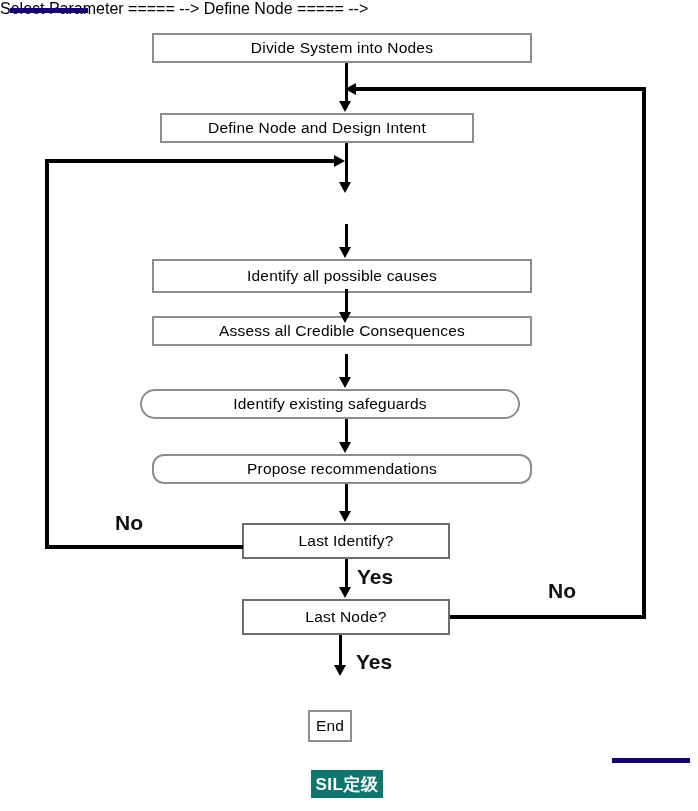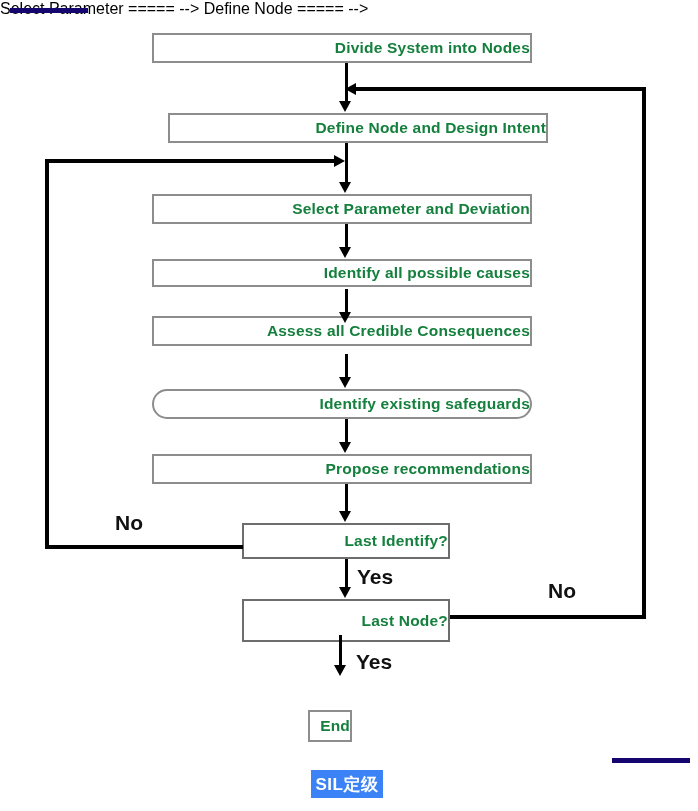--- a/index.html
+++ b/index.html
@@ -18,23 +18,23 @@
     background: #ffffff;
     overflow: hidden;
   }
   
   .node {
     position: absolute;
     box-sizing: border-box;
     background: #ffffff;
     display: flex;
     align-items: center;
-    justify-content: flex-end;
-    color: #15803d;
-    font-weight: bold;
+    justify-content: center;
+    color: #000000;
+    font-weight: normal;
     letter-spacing: 0.2px;
     white-space: nowrap;
   }
   .node.process {
     border: 2px solid #8d8d8d;
     font-size: 15.5px;
   }
   .node.decision {
     border: 2px solid #6d6d6d;
     font-size: 15.5px;
@@ -80,21 +80,21 @@
     white-space: nowrap;
   }
   
   .rule {
     position: absolute;
     background: #15056e;
   }
   
   .banner {
     position: absolute;
-    background: #3b82f6;
+    background: #0f766e;
     color: #ffffff;
     display: flex;
     align-items: center;
     justify-content: center;
     font-size: 17px;
     font-weight: bold;
     letter-spacing: 0.5px;
   }
 </style>
 </head>
@@ -104,49 +104,46 @@
 
   
   <div class="rule" style="left:10px; top:8px; width:78px; height:5px;"></div>
   <div class="rule" style="left:612px; top:758px; width:78px; height:5px;"></div>
 
   
   <div class="node process" style="left:152px; top:33px; width:380px; height:30px;">
     <span>Divide System into Nodes</span>
   </div>
 
-  <div class="node process" style="left:168px; top:113px; width:380px; height:30px;">
+  <div class="node process" style="left:160px; top:113px; width:314px; height:30px;">
     <span>Define Node and Design Intent</span>
   </div>
 
-  <div class="node process" style="left:152px; top:194px; width:380px; height:30px;">
-    <span>Select Parameter and Deviation</span>
-  </div>
-
-  <div class="node process" style="left:152px; top:259px; width:380px; height:28px;">
+
+  <div class="node process" style="left:152px; top:259px; width:380px; height:34px;">
     <span>Identify all possible causes</span>
   </div>
 
   <div class="node process" style="left:152px; top:316px; width:380px; height:30px;">
     <span>Assess all Credible Consequences</span>
   </div>
 
-  <div class="node process" style="left:152px; top:389px; width:380px; height:30px;border-radius:15px;">
+  <div class="node process" style="left:140px; top:389px; width:380px; height:30px;border-radius:15px;">
     <span>Identify existing safeguards</span>
   </div>
 
-  <div class="node process" style="left:152px; top:454px; width:380px; height:30px;">
+  <div class="node process" style="left:152px; top:454px; width:380px; height:30px;border-radius:12px;">
     <span>Propose recommendations</span>
   </div>
 
   <div class="node decision" style="left:242px; top:523px; width:208px; height:36px;">
     <span>Last Identify?</span>
   </div>
 
-  <div class="node decision" style="left:242px; top:599px; width:208px; height:43px;">
+  <div class="node decision" style="left:242px; top:599px; width:208px; height:36px;">
     <span>Last Node?</span>
   </div>
 
   <div class="node terminal" style="left:308px; top:710px; width:44px; height:32px;">
     <span>End</span>
   </div>
 
   
 
   

